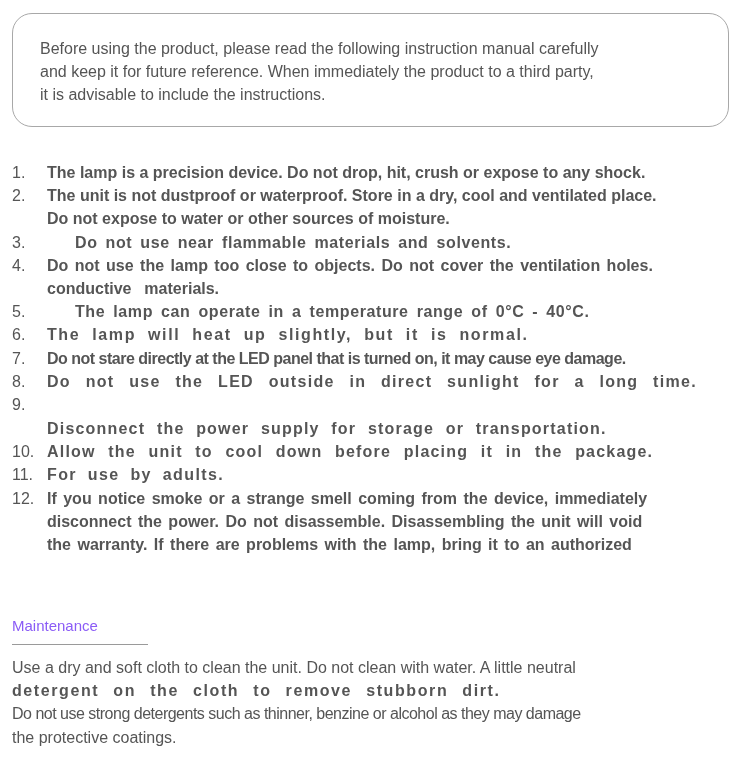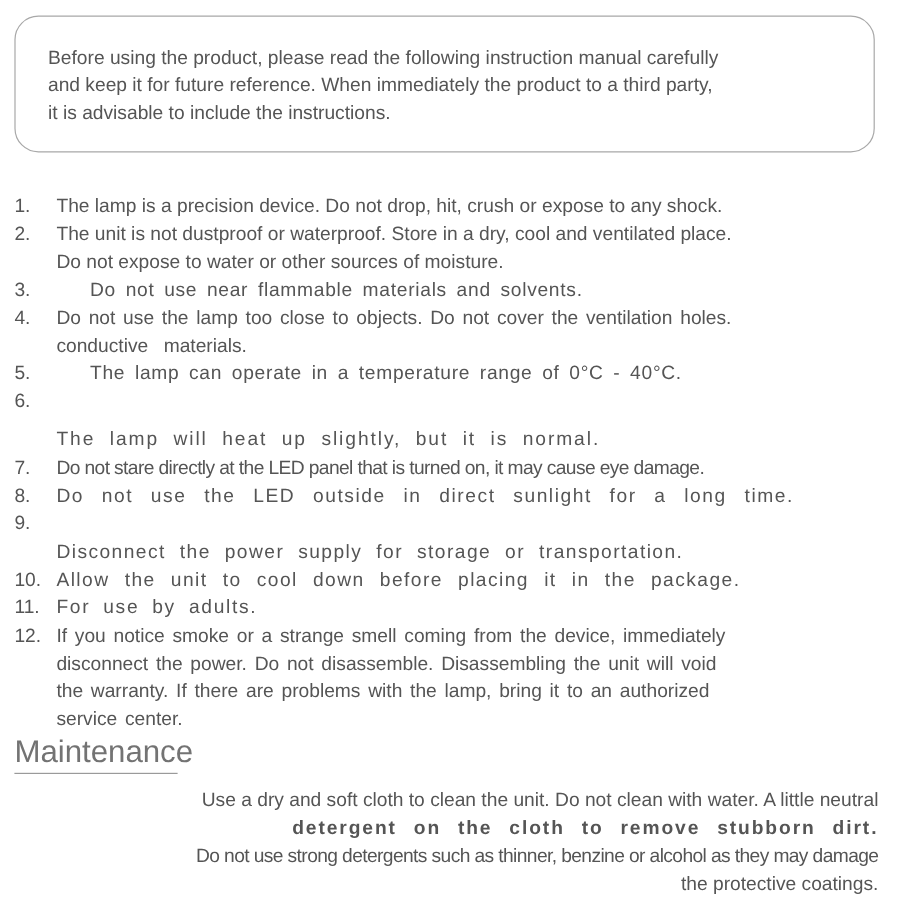--- a/index.html
+++ b/index.html
@@ -55,37 +55,37 @@
       align-items: flex-start;
     }
     .rule-num {
       width: 35px;
       flex: 0 0 35px;
       white-space: nowrap;
     }
     .rule-text {
       flex: 1 1 auto;
     }
-    .rule-text span { display: block; white-space: nowrap; }
+    .rule-text span { display: block; white-space: nowrap; font-weight: bold; }
     .sp1 { letter-spacing: 0.6px; word-spacing: 3px; margin-left: 28px; }
-    .sp2 { letter-spacing: 1.6px; word-spacing: 6px; margin-top: 32px; }
+    .sp2 { letter-spacing: 1.6px; word-spacing: 6px; }
     .sp3 { letter-spacing: 1.3px; word-spacing: 9px; }
     .sp4 { letter-spacing: 1.2px; word-spacing: 6px; margin-top: 24px; }
     .sp5 { letter-spacing: 1.2px; word-spacing: 7px; }
     .sp6 { letter-spacing: 1.4px; word-spacing: 5px; }
     .tight { letter-spacing: -0.5px; }
     .just { word-spacing: 2px; }
 
     .section-title {
       position: absolute;
       left: 12px;
       top: 612px;
-      font-size: 26px;
+      font-size: 15px;
       line-height: 28px;
-      color: #737373;
+      color: #8b5cf6;
       margin: 0;
       font-weight: normal;
     }
     .section-underline {
       position: absolute;
       left: 12px;
       top: 644px;
       width: 136px;
       height: 1px;
       background: #9a9a9a;
@@ -93,21 +93,21 @@
     .maint-text {
       position: absolute;
       left: 12px;
       top: 656px;
       width: 720px;
       font-size: 16px;
       line-height: 23.2px;
       color: #555;
       margin: 0;
     }
-    .maint-text span { display: block; white-space: nowrap; text-align: right; }
+    .maint-text span { display: block; white-space: nowrap; }
     .maint-sp { letter-spacing: 1.6px; word-spacing: 8px; font-weight: bold; }
     .maint-tight { letter-spacing: -0.5px; }
   </style>
 </head>
 <body>
 
 <div class="intro-box"></div>
 <p class="intro-text">
   <span>Before using the product, please read the following instruction manual carefully</span>
   <span>and keep it for future reference. When immediately the product to a third party,</span>
@@ -182,21 +182,20 @@
     <span class="rule-text sp6">
       <span>For use by adults.</span>
     </span>
   </li>
   <li class="rule">
     <span class="rule-num">12.</span>
     <span class="rule-text just">
       <span>If you notice smoke or a strange smell coming from the device, immediately</span>
       <span>disconnect the power. Do not disassemble. Disassembling the unit will void</span>
       <span>the warranty. If there are problems with the lamp, bring it to an authorized</span>
-      <span>service center.</span>
     </span>
   </li>
 </ol>
 
 <h2 class="section-title">Maintenance</h2>
 <div class="section-underline"></div>
 
 <p class="maint-text">
   <span>Use a dry and soft cloth to clean the unit. Do not clean with water. A little neutral</span>
   <span class="maint-sp">detergent on the cloth to remove stubborn dirt.</span>

